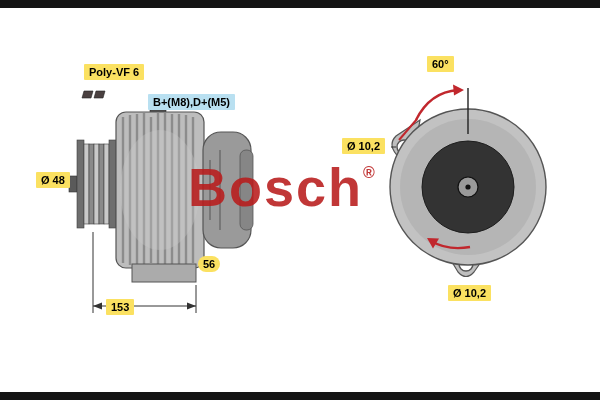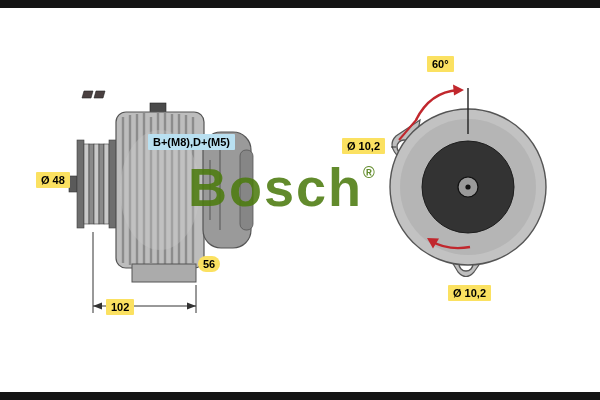--- a/index.html
+++ b/index.html
@@ -6,30 +6,30 @@
   #stage{
     position:relative;width:600px;height:400px;background:#ffffff;
     overflow:hidden;font-family:"Liberation Sans",sans-serif;
   }
   .bar{position:absolute;left:0;width:600px;height:8px;background:#141414;}
   .bar.top{top:0;}
   .bar.bottom{bottom:0;}
   svg{position:absolute;left:0;top:0;z-index:1;}
   .watermark{
     position:absolute;left:188px;top:156px;z-index:2;
-    font-size:54px;font-weight:bold;color:#4d7c0f;opacity:.88;
+    font-size:54px;font-weight:bold;color:#b91c1c;opacity:.88;
     letter-spacing:2px;pointer-events:none;white-space:nowrap;
   }
   .watermark sup{font-size:16px;vertical-align:28px;letter-spacing:0;}
   .lbl{
     position:absolute;z-index:3;background:#fbe161;color:#000;
     font-size:11px;font-weight:bold;line-height:14px;padding:1px 5px;
     white-space:nowrap;border-radius:1px;
   }
-  .lbl.blue{background:#b9e0f1;margin-top:40px;}
+  .lbl.blue{background:#b9e0f1;}
 </style>
 </head>
 <body>
 
 <div id="stage">
 
   <div class="bar top"></div>
   <div class="bar bottom"></div>
 
   <svg width="600" height="400" viewBox="0 0 600 400">
@@ -122,28 +122,29 @@
         <path d="M 470 247 Q 448 251 431 241" fill="none" stroke="#c1272d" stroke-width="2.4"></path>
         <polygon points="427,238 439,238.5 433,248.5" fill="#c1272d"></polygon>
       </g>
 
       <line x1="391" y1="147" x2="396" y2="147" stroke="#333" stroke-width="1"></line>
     </g>
   </svg>
 
   <div class="watermark"><span>Bosch</span><sup>®</sup></div>
 
+  <div class="lbl" style="left:84px;top:64px;">Poly-VF 6</div>
 
   <div class="lbl blue" style="left:148px;top:94px;">B+(M8),D+(M5)</div>
 
   <div class="lbl" style="left:36px;top:172px;">Ø 48</div>
 
   <div class="lbl" style="left:198px;top:256px;border-radius:8px;">56</div>
 
-  <div class="lbl" style="left:106px;top:299px;">102</div>
+  <div class="lbl" style="left:106px;top:299px;">153</div>
 
   <div class="lbl" style="left:427px;top:56px;">60°</div>
 
   <div class="lbl" style="left:342px;top:138px;">Ø 10,2</div>
 
   <div class="lbl" style="left:448px;top:285px;">Ø 10,2</div>
 
 </div>
 
 </body></html>

